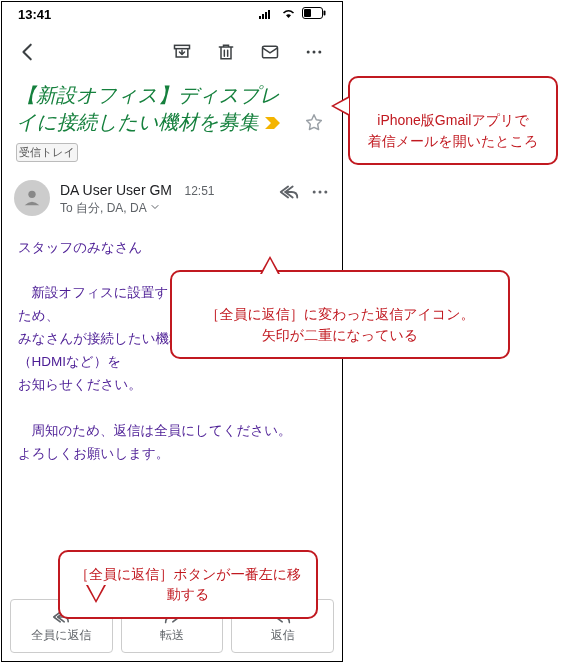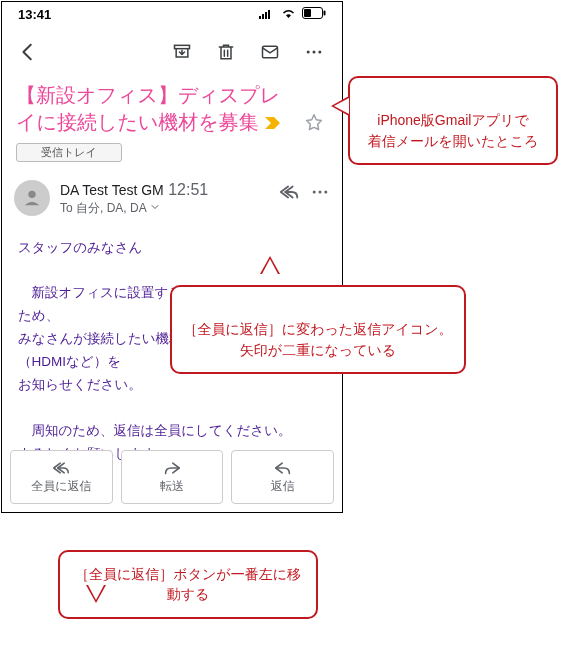--- a/index.html
+++ b/index.html
@@ -6,21 +6,21 @@
   body {
     font-family: -apple-system, "Hiragino Sans", "Hiragino Kaku Gothic ProN", Meiryo, sans-serif;
     background: #fff;
     width: 564px;
     height: 663px;
     position: relative;
     overflow: hidden;
   }
   .phone {
     width: 342px;
-    height: 512px;
+    height: 661px;
     border: 1px solid #000;
     position: absolute;
     left: 1px;
     top: 1px;
     background: #fff;
   }
   .status-bar {
     height: 24px;
     display: flex;
     align-items: center;
@@ -45,48 +45,49 @@
   }
   .subject-row {
     padding: 4px 14px 0 14px;
     display:flex;
     align-items:flex-start;
     gap:6px;
   }
   .subject {
     font-size: 20px;
     line-height: 1.35;
-    color:#ec4899;
+    color:#15803d;
     flex:1;
+    font-style:italic;
   }
   .star { width:28px; padding-top:30px; display:flex; justify-content:center;}
   .label-chip {
     display:inline-block;
     font-size:11px;
     border:1px solid #bbb;
     color:#555;
-    padding:1px 24px;
+    padding:1px 2px;
     margin:6px 0 0 14px;
     border-radius:3px;
     background:#f5f5f5;
   }
   .sender-row {
     display:flex;
     align-items:flex-start;
     padding:18px 12px 6px 12px;
     gap:10px;
   }
   .avatar {
     width:36px;height:36px;border-radius:50%;background:#ccc;
     display:flex;align-items:center;justify-content:center;
     font-size:14px;color:#555;
   }
   .sender-info { flex:1; line-height:1.3; }
   .sender-name { font-size:14px; color:#202124; }
-  .sender-time { font-size:16px; color:#5f6368; margin-left:0;}
+  .sender-time { font-size:12px; color:#5f6368; margin-left:8px;}
   .sender-to { font-size:12px; color:#5f6368; display:flex; align-items:flex-start; gap:2px;}
   .msg-actions { display:flex; align-items:center; gap:10px; color:#5f6368; padding-top:2px;}
   .body-text {
     padding: 14px 16px 10px 16px;
     font-size:13.5px;
     line-height:1.7;
     color:#4c1d95;
     white-space:pre-line;
   }
   .bottom-bar {
@@ -247,21 +248,21 @@
   
   <div class="sender-row">
     <div class="avatar">
       <svg width="22" height="22" viewBox="0 0 24 24">
           <circle cx="12" cy="8" r="4" fill="#888"></circle>
           <path d="M4 20 q8-8 16 0" fill="#888"></path>
         </svg>
     </div>
     <div class="sender-info">
       <div>
-        <span class="sender-name">DA Test Test GM</span>
+        <span class="sender-name">DA User User GM</span>
         <span class="sender-time">12:51</span>
       </div>
       <div class="sender-to">
         <span>To 自分, DA, DA</span>
         <svg width="12" height="12" viewBox="0 0 24 24">
             <path d="M6 9 l6 6 l6 -6" stroke="#5f6368" stroke-width="2" fill="none" stroke-linecap="round" stroke-linejoin="round"></path>
           </svg>
       </div>
     </div>
     <div class="msg-actions">
@@ -318,21 +319,21 @@
     </div>
   </div>
 </div>
 
 <div class="callout" style="left:348px; top:76px; width:210px; white-space:pre-line;">
   <span>iPhone版Gmailアプリで
 着信メールを開いたところ</span>
 </div>
 <div class="callout-tail tail-left" style="left:331px; top:96px;"></div>
 
-<div class="callout" style="left:170px; top:285px; width:296px; white-space:pre-line;">
+<div class="callout" style="left:170px; top:270px; width:340px; white-space:pre-line;">
   <span>［全員に返信］に変わった返信アイコン。
 矢印が二重になっている</span>
 </div>
 <div class="callout-tail tail-up" style="left:260px; top:256px;"></div>
 
 <div class="callout" style="left:58px; top:550px; width:260px;">
   <span>［全員に返信］ボタンが一番左に移動する</span>
 </div>
 <div class="callout-tail tail-down" style="left:86px; top:585px;"></div>
 

